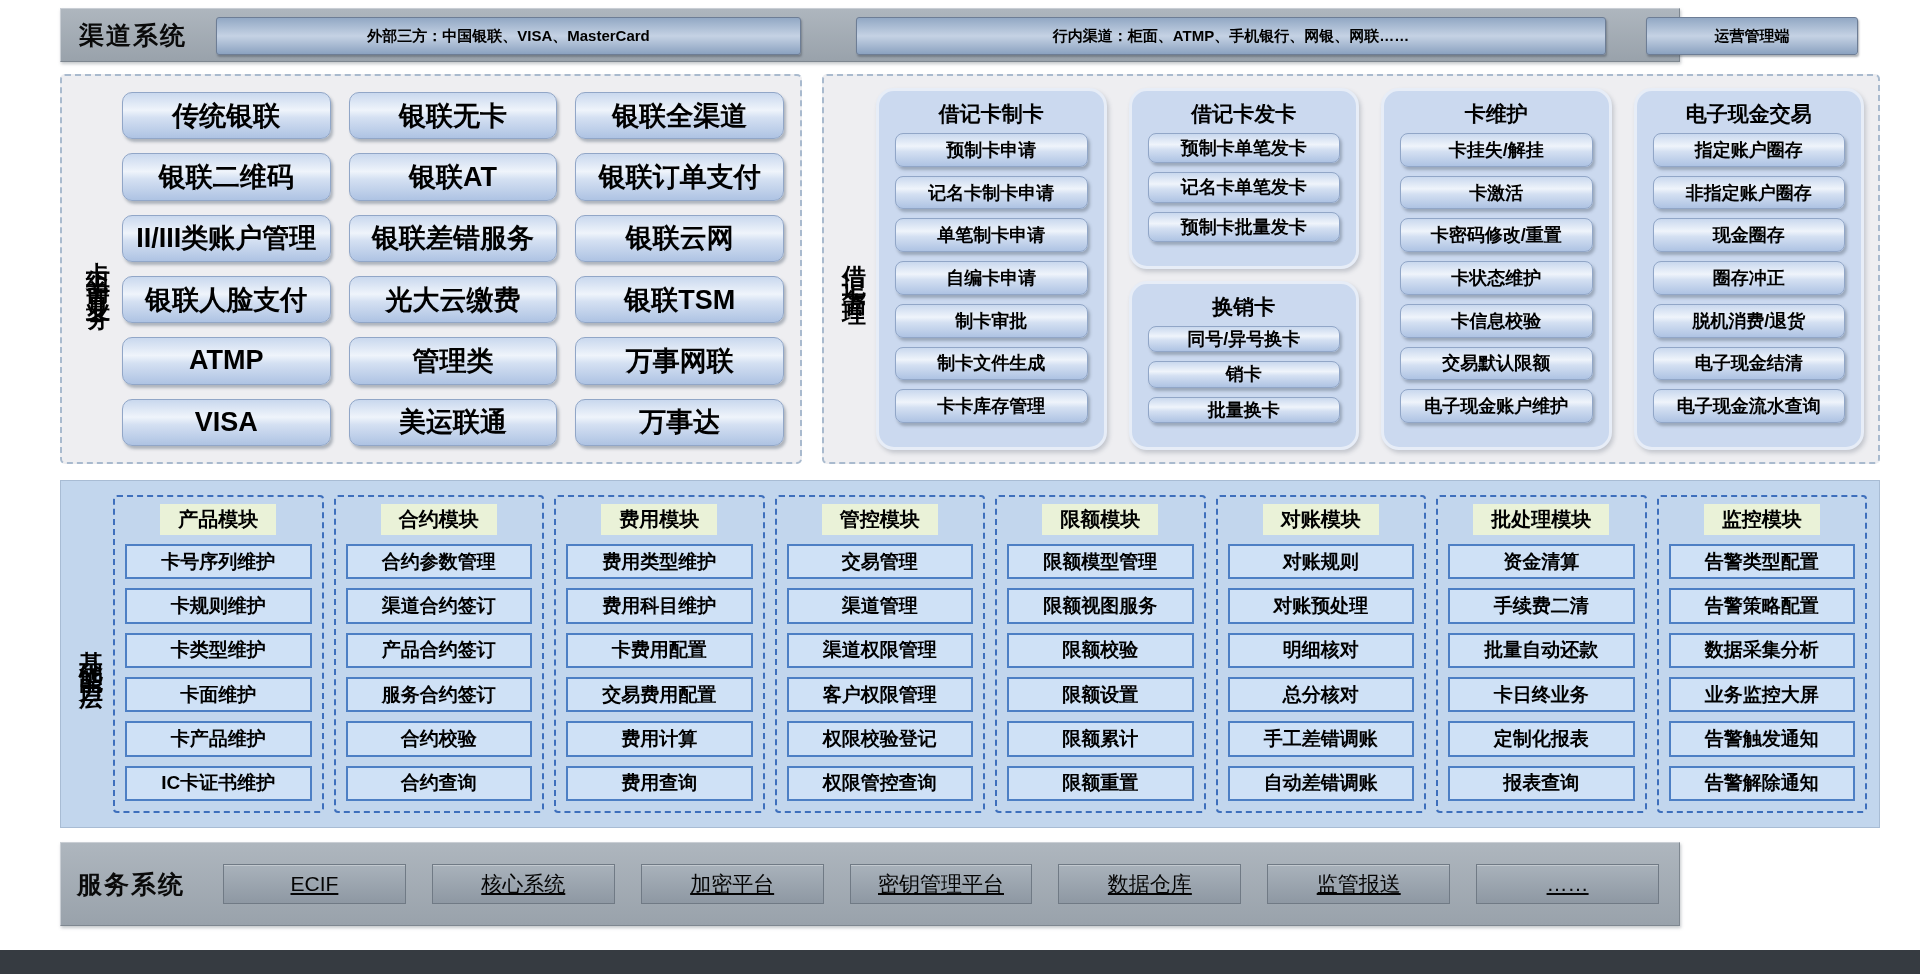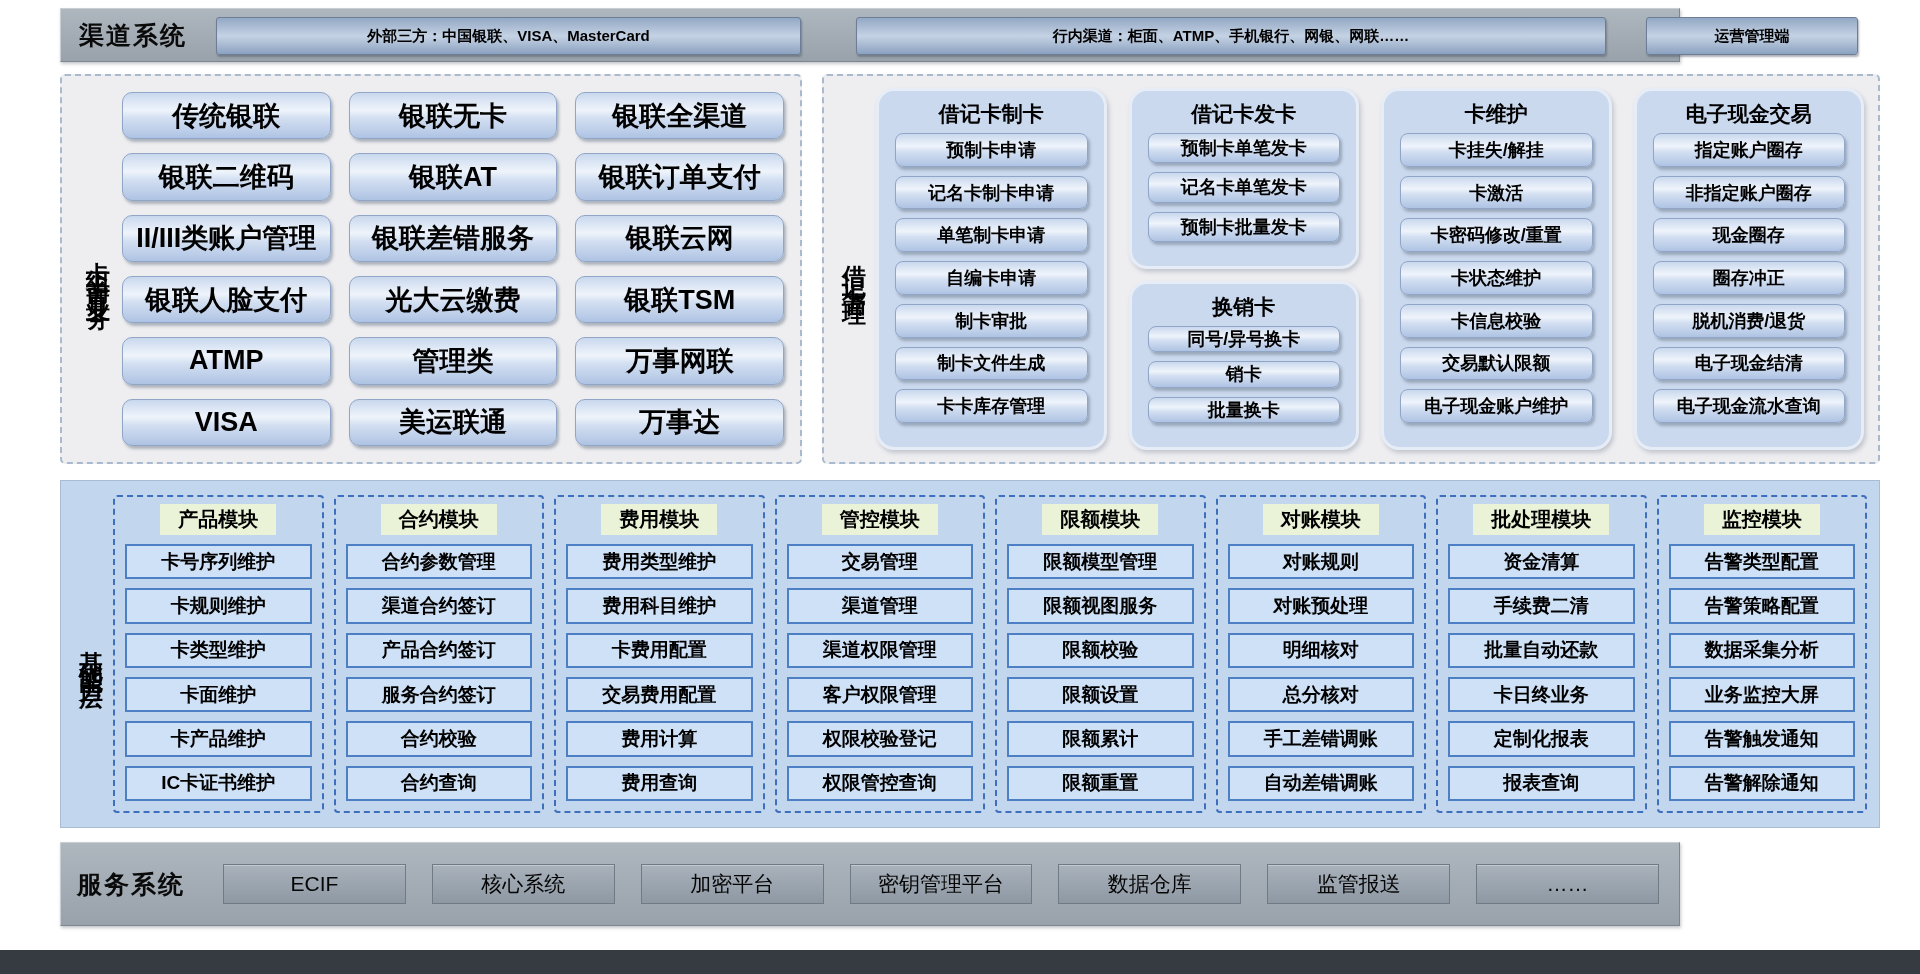--- a/index.html
+++ b/index.html
@@ -112,20 +112,21 @@
   
   .service-bar { top:842px; height:84px; display:flex; align-items:center; padding:0 20px 0 16px; gap:24px; }
   .service-bar .bar-label { flex:none; width:122px; }
   .service-btns { flex:1; display:flex; gap:26px; }
   .service-btn {
     flex:1; height:40px; display:flex; align-items:center; justify-content:center;
     font-size:21px; white-space:nowrap; color:#050505;
     background:linear-gradient(180deg,#a9b2bb 0%,#8e98a3 100%);
     border:1px solid #707a85;
     box-shadow:inset 0 1px 0 rgba(255,255,255,.3);
+    text-decoration:underline;
   }
 
   
   .bottom-bar { position:absolute; left:0; top:950px; width:1920px; height:24px; background:#363b41; }
 </style>
 </head>
 <body>
 
 <div class="gray-bar channel-bar">
   <div class="bar-label">渠道系统</div>

